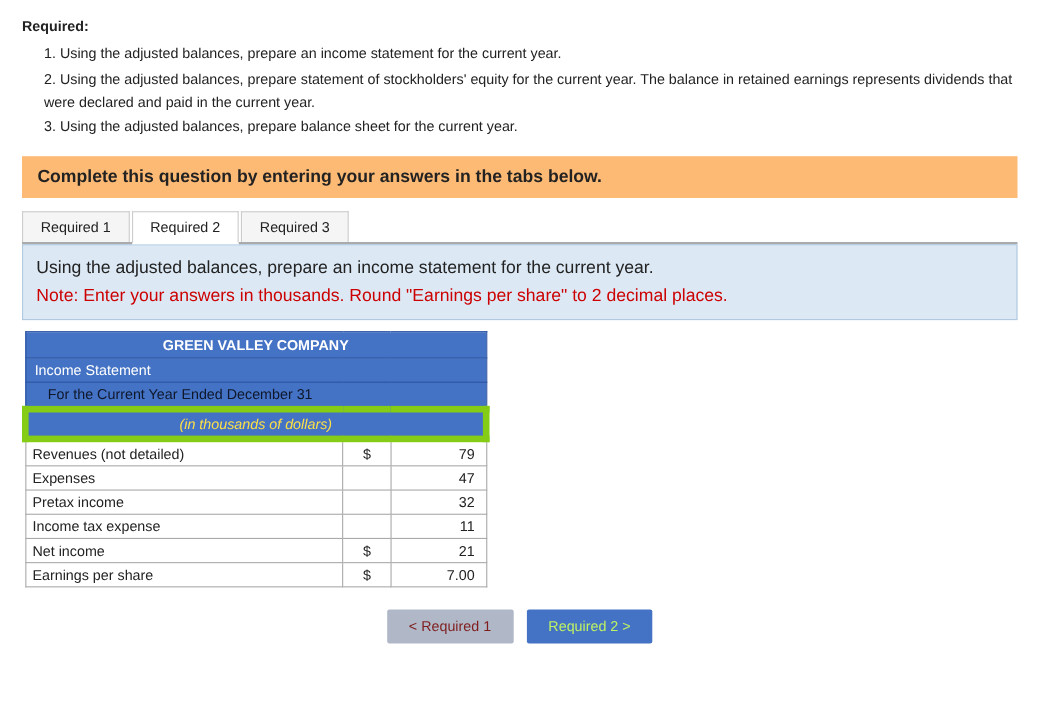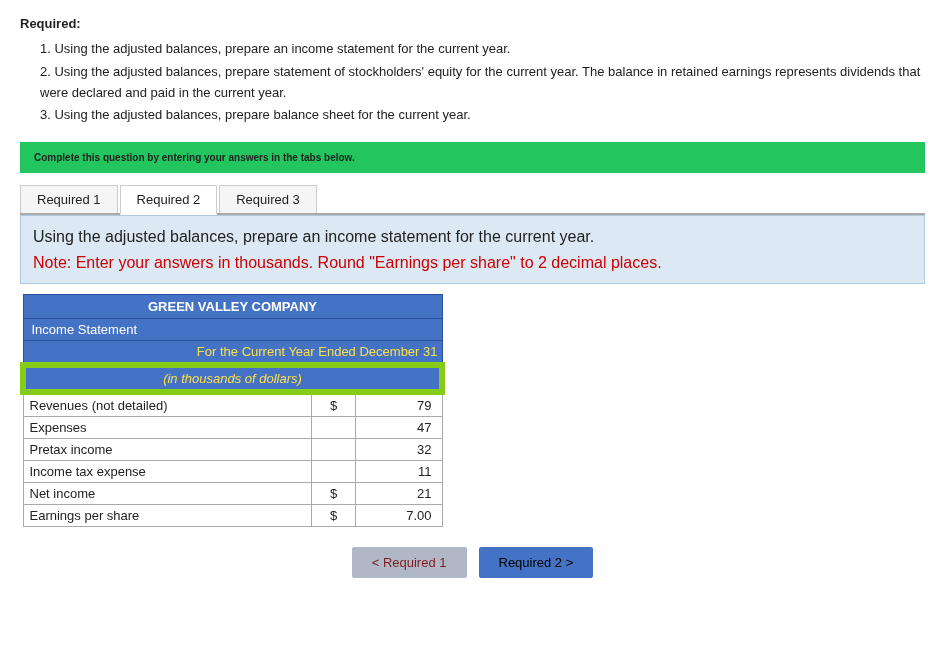--- a/index.html
+++ b/index.html
@@ -18,25 +18,25 @@
     }
     .required-list {
       margin-left: 20px;
       margin-bottom: 16px;
       line-height: 1.6;
     }
     .required-list li {
       margin-bottom: 2px;
     }
     .complete-box {
-      background: #22c55e;
+      background: #fdba74;
       padding: 10px 14px;
       font-weight: bold;
       margin-bottom: 12px;
-      font-size: 10px;
+      font-size: 16px;
     }
     .tabs-row {
       display: flex;
       border-bottom: 2px solid #aaa;
       margin-bottom: 0;
     }
     .tab {
       padding: 6px 16px;
       border: 1px solid #ccc;
       border-bottom: none;
@@ -81,23 +81,23 @@
     }
     .income-table .subheader-row td {
       background: #4472c4;
       color: #fff;
       text-align: left;
       padding: 3px 8px;
       border: 1px solid #2a52a0;
     }
     .income-table .subheader2-row td {
       background: #4472c4;
-      color: #fde047;
-      text-align: right;
-      padding: 3px 4px;
+      color: #0f172a;
+      text-align: left;
+      padding: 3px 20px;
       border: 1px solid #2a52a0;
     }
     .income-table .subheader3-row td {
       background: #4472c4;
       color: #fde047;
       text-align: center;
       padding: 3px 8px;
       border: 6px solid #84cc16;
       font-style: italic;
       margin-top: 36px;
@@ -130,21 +130,21 @@
       background: #b0b8c8;
       color: #7f1d1d;
       border: none;
       padding: 8px 20px;
       font-size: 13px;
       cursor: pointer;
       border-radius: 2px;
     }
     .btn-next {
       background: #4472c4;
-      color: #000000;
+      color: #bef264;
       border: none;
       padding: 8px 20px;
       font-size: 13px;
       cursor: pointer;
       border-radius: 2px;
     }
   </style>
 </head>
 <body>
 

